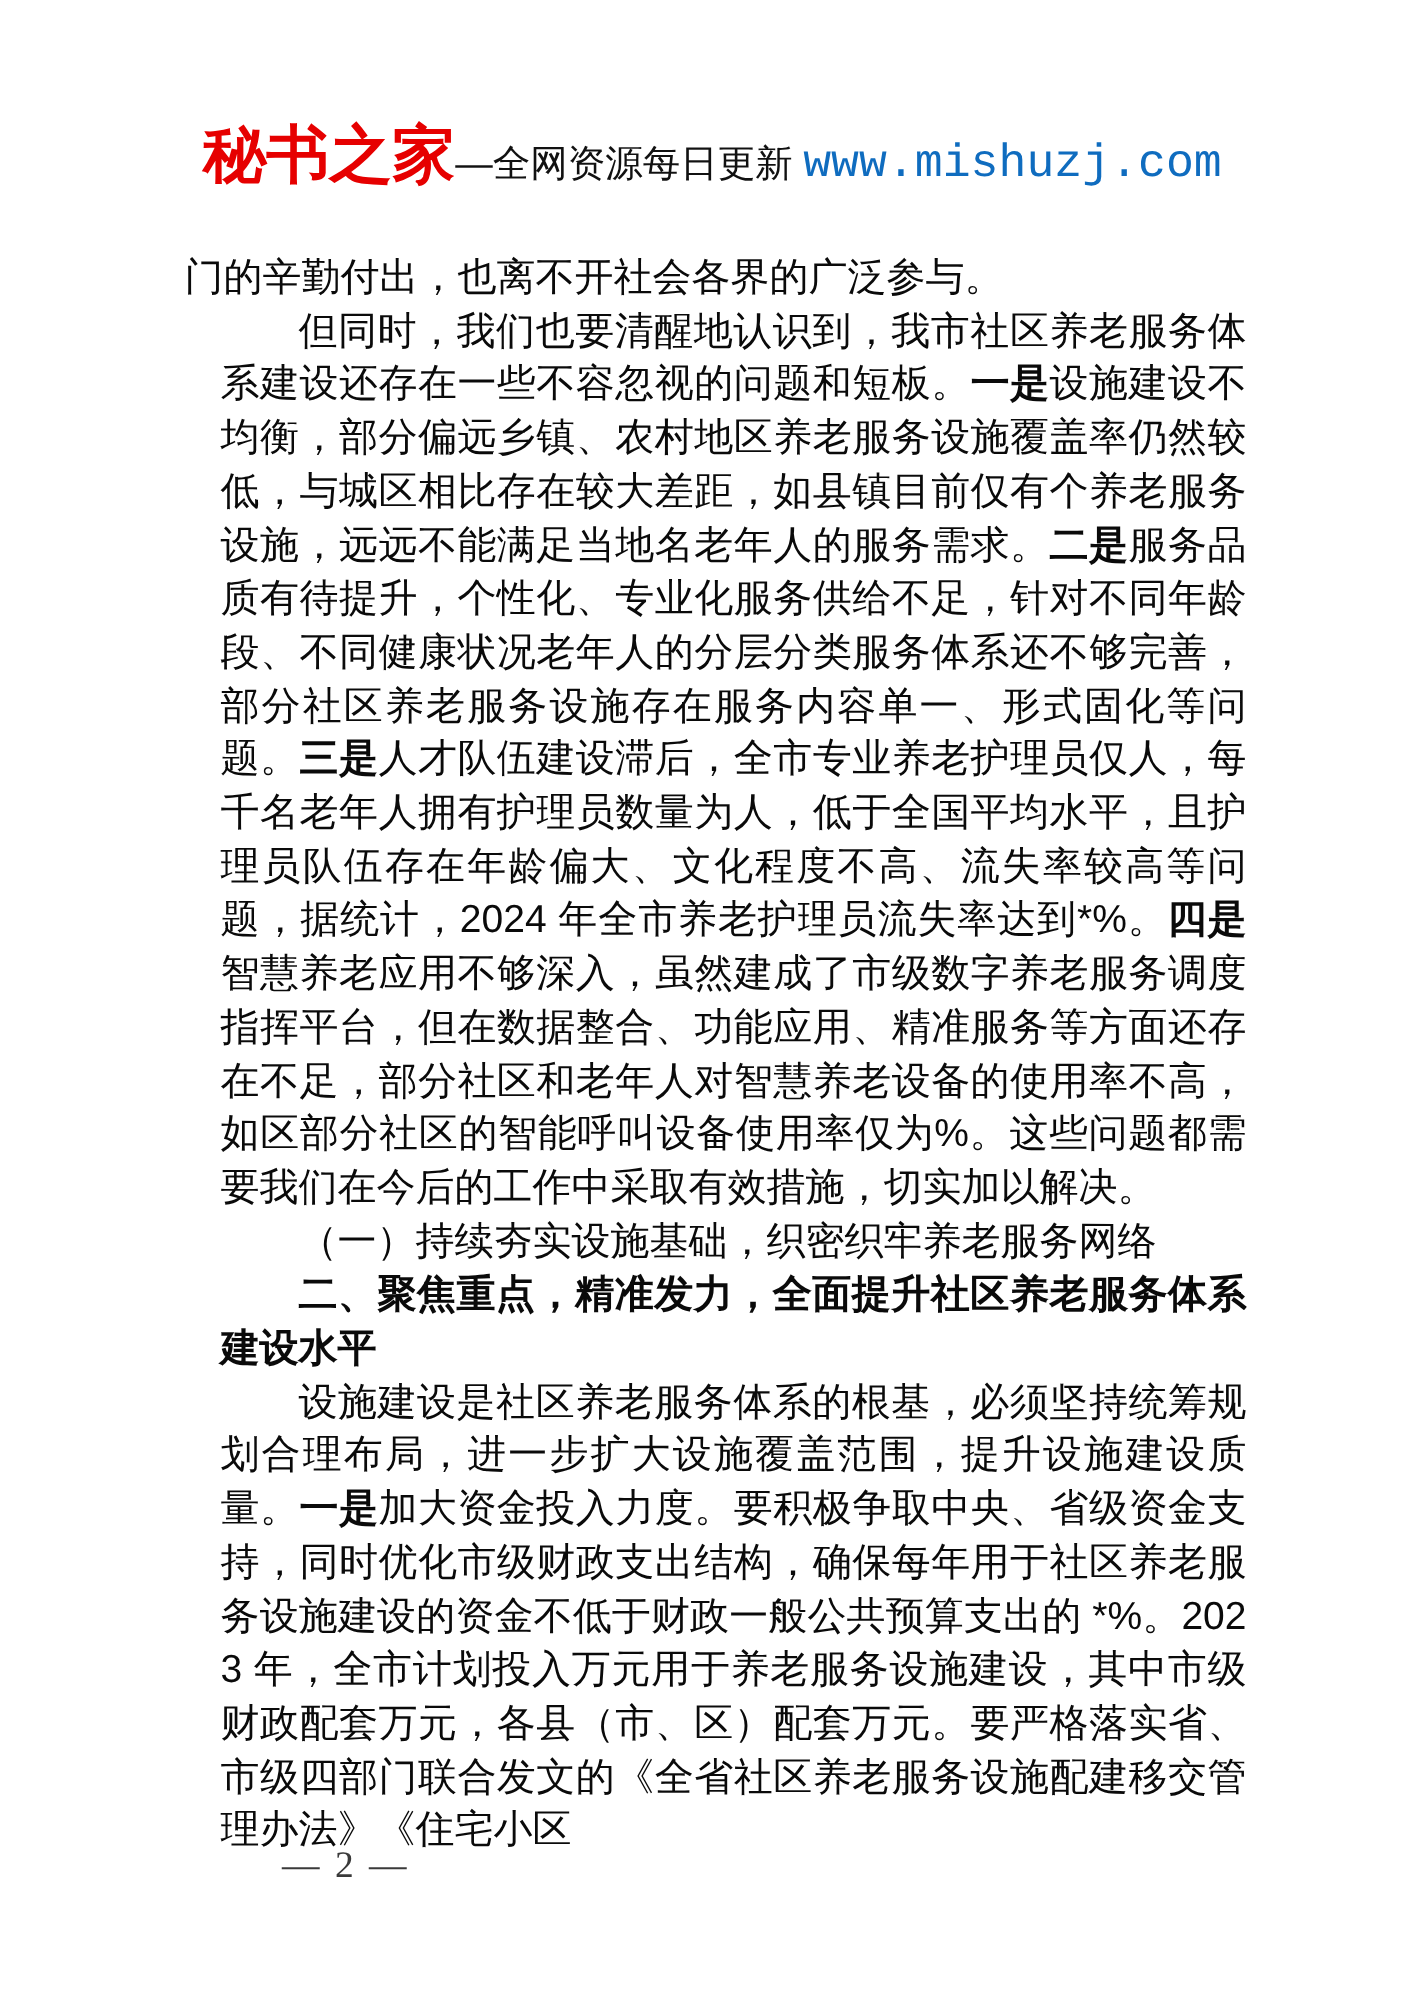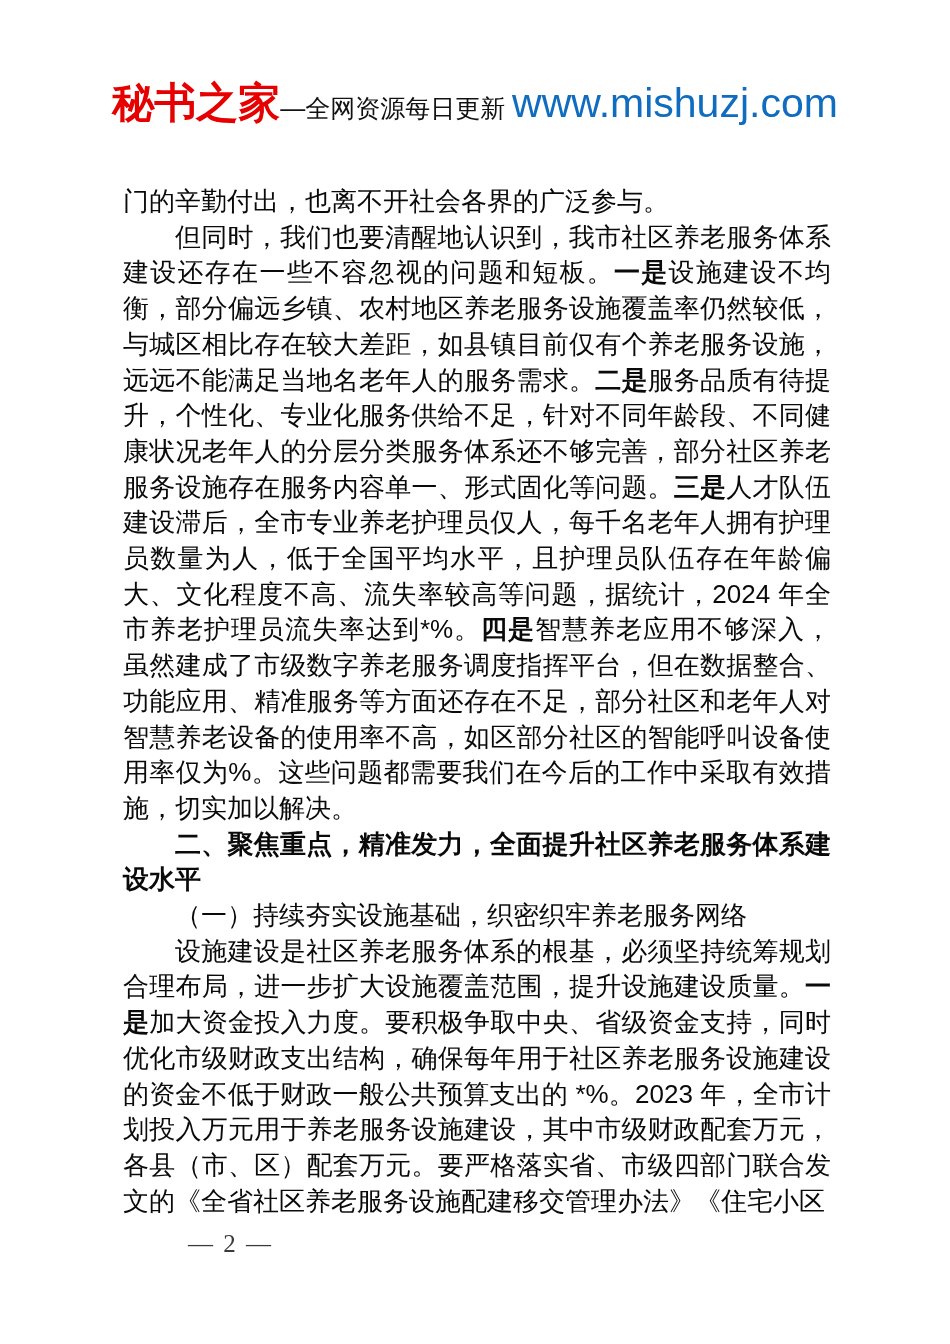--- a/index.html
+++ b/index.html
@@ -35,41 +35,43 @@
     font-weight: bold;
     font-size: 42px;
     margin-top: 46px;
   }
   .tagline {
     color: #111111;
     font-size: 25px;
   }
   .site-url {
     color: var(--url-blue, #0f6cbf);
-    font-size: 41px;
+    font-size: 31px;
     text-decoration: none;
+    font-family: Liberation Mono, monospace;
   }
   
   .content {
     position: absolute;
-    top: 184px;
+    top: 167px;
     left: 123px;
     width: 708px;
     font-size: 26px;
     line-height: 35.7px;
     color: #0a0a0a;
   }
   .content p.para {
     margin: 0;
     text-align: justify;
     text-justify: inter-character;
     word-break: break-all;
   }
   .content p.indent {
     text-indent: 52px;
+    margin-left: 24px;
   }
   .content p.heading {
     font-weight: bold;
   }
   .content span.bold {
     font-weight: bold;
   }
   
   .footer {
     position: absolute;
@@ -87,20 +89,20 @@
 <div class="page">
 
   <div class="header">
     <span class="site-name">秘书之家</span><span class="tagline">—全网资源每日更新 </span><a class="site-url" href="#">www.mishuzj.com</a>
   </div>
 
   <div class="content">
 
   <p class="para"><span class="">门的辛勤付出，也离不开社会各界的广泛参与。</span></p>
       <p class="para indent"><span class="">但同时，我们也要清醒地认识到，我市社区养老服务体系建设还存在一些不容忽视的问题和短板。</span><span class="bold">一是</span><span class="">设施建设不均衡，部分偏远乡镇、农村地区养老服务设施覆盖率仍然较低，与城区相比存在较大差距，如县镇目前仅有个养老服务设施，远远不能满足当地名老年人的服务需求。</span><span class="bold">二是</span><span class="">服务品质有待提升，个性化、专业化服务供给不足，针对不同年龄段、不同健康状况老年人的分层分类服务体系还不够完善，部分社区养老服务设施存在服务内容单一、形式固化等问题。</span><span class="bold">三是</span><span class="">人才队伍建设滞后，全市专业养老护理员仅人，每千名老年人拥有护理员数量为人，低于全国平均水平，且护理员队伍存在年龄偏大、文化程度不高、流失率较高等问题，据统计，2024 年全市养老护理员流失率达到*%。</span><span class="bold">四是</span><span class="">智慧养老应用不够深入，虽然建成了市级数字养老服务调度指挥平台，但在数据整合、功能应用、精准服务等方面还存在不足，部分社区和老年人对智慧养老设备的使用率不高，如区部分社区的智能呼叫设备使用率仅为%。这些问题都需要我们在今后的工作中采取有效措施，切实加以解决。</span></p>
+      <p class="para indent"><span class="">（一）持续夯实设施基础，织密织牢养老服务网络</span></p>
       <p class="para indent heading"><span class="bold">二、聚焦重点，精准发力，全面提升社区养老服务体系建设水平</span></p>
-      <p class="para indent"><span class="">（一）持续夯实设施基础，织密织牢养老服务网络</span></p>
       <p class="para indent"><span class="">设施建设是社区养老服务体系的根基，必须坚持统筹规划合理布局，进一步扩大设施覆盖范围，提升设施建设质量。</span><span class="bold">一是</span><span class="">加大资金投入力度。要积极争取中央、省级资金支持，同时优化市级财政支出结构，确保每年用于社区养老服务设施建设的资金不低于财政一般公共预算支出的 *%。2023 年，全市计划投入万元用于养老服务设施建设，其中市级财政配套万元，各县（市、区）配套万元。要严格落实省、市级四部门联合发文的《全省社区养老服务设施配建移交管理办法》《住宅小区</span></p>
     </div>
 
   <div class="footer">— 2 —</div>
 
 </div>
 
 </body></html>

